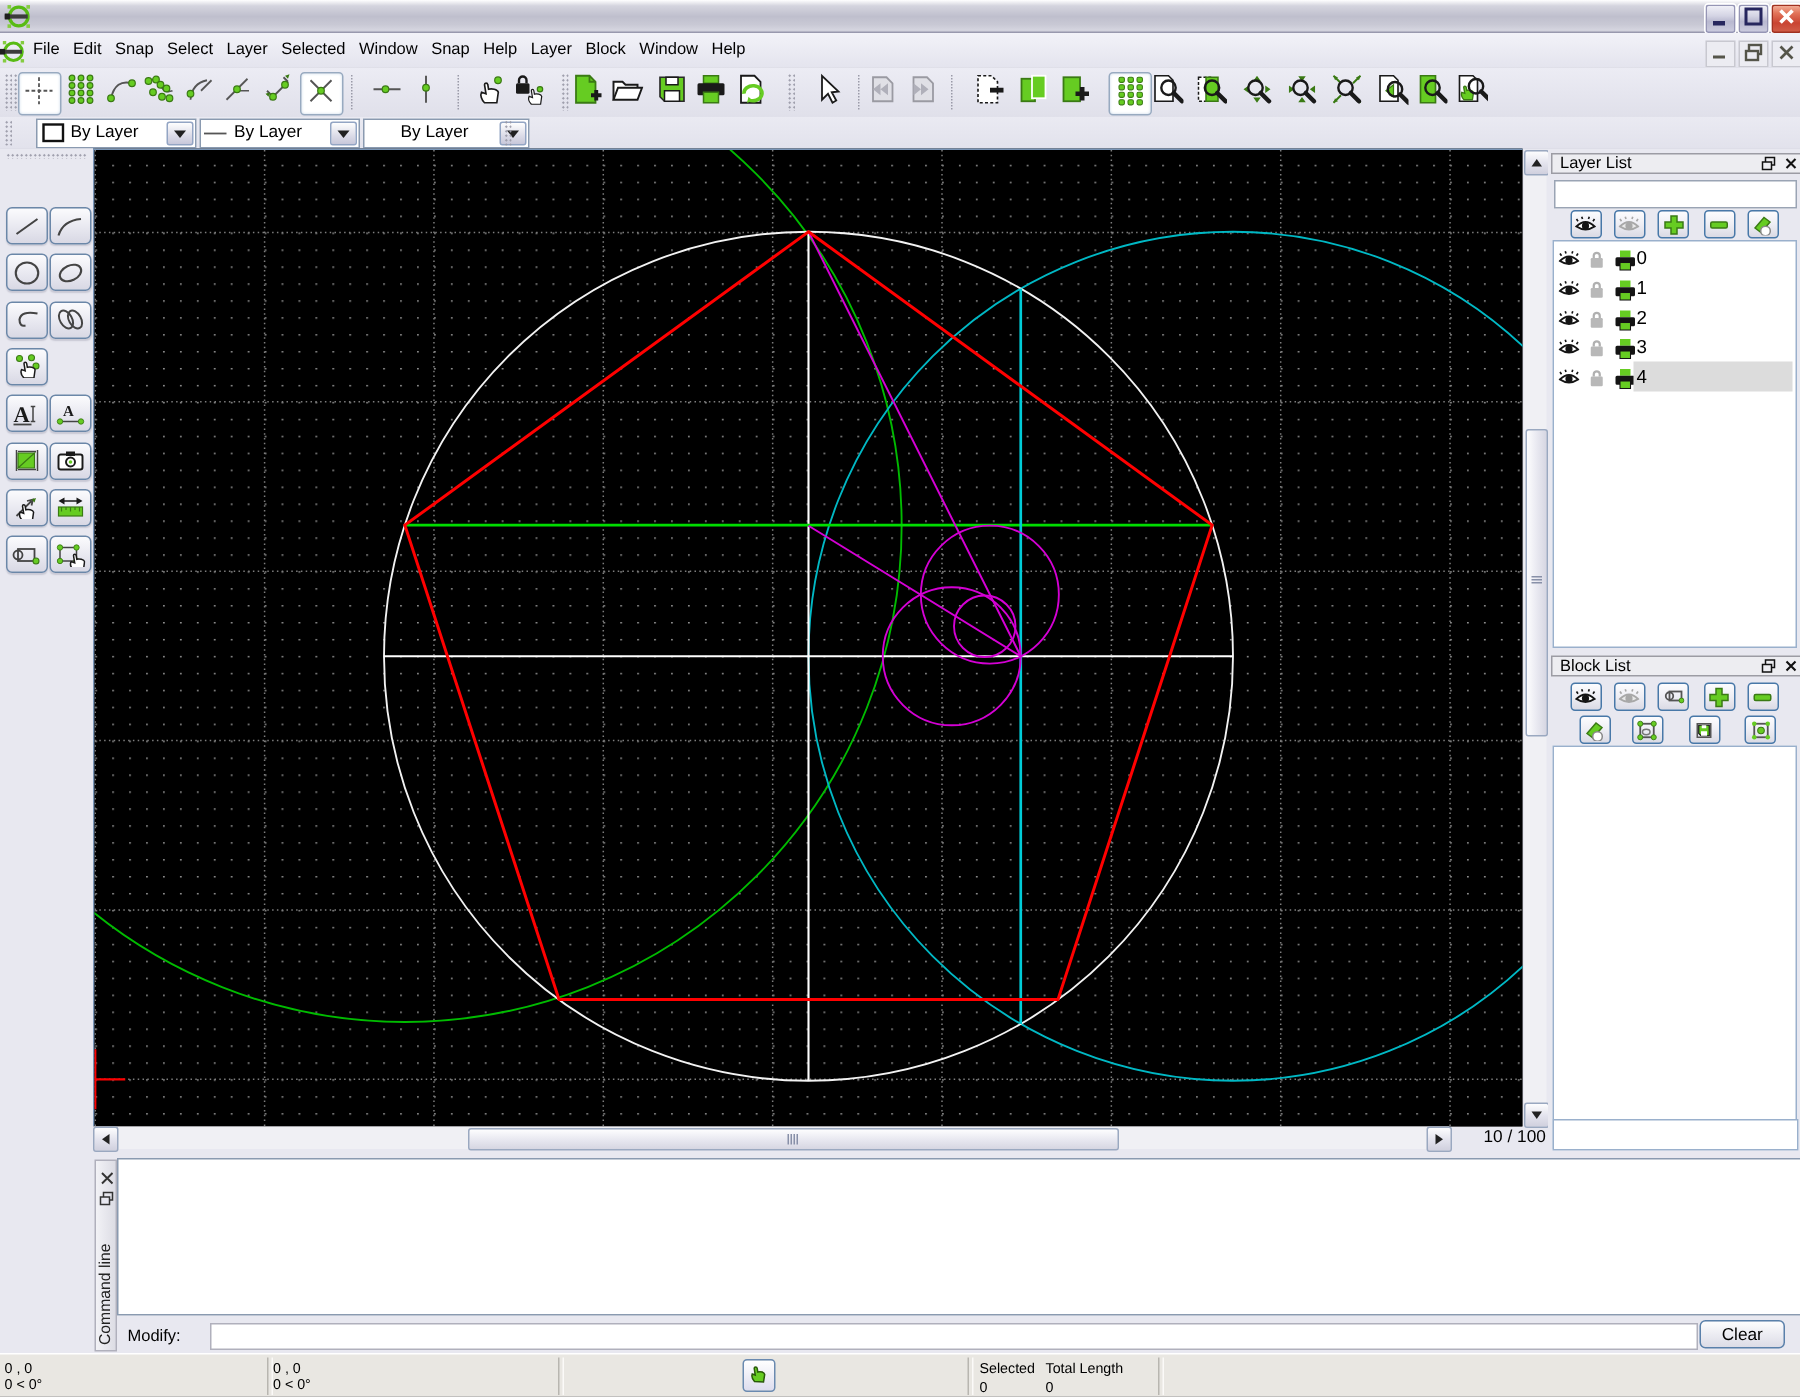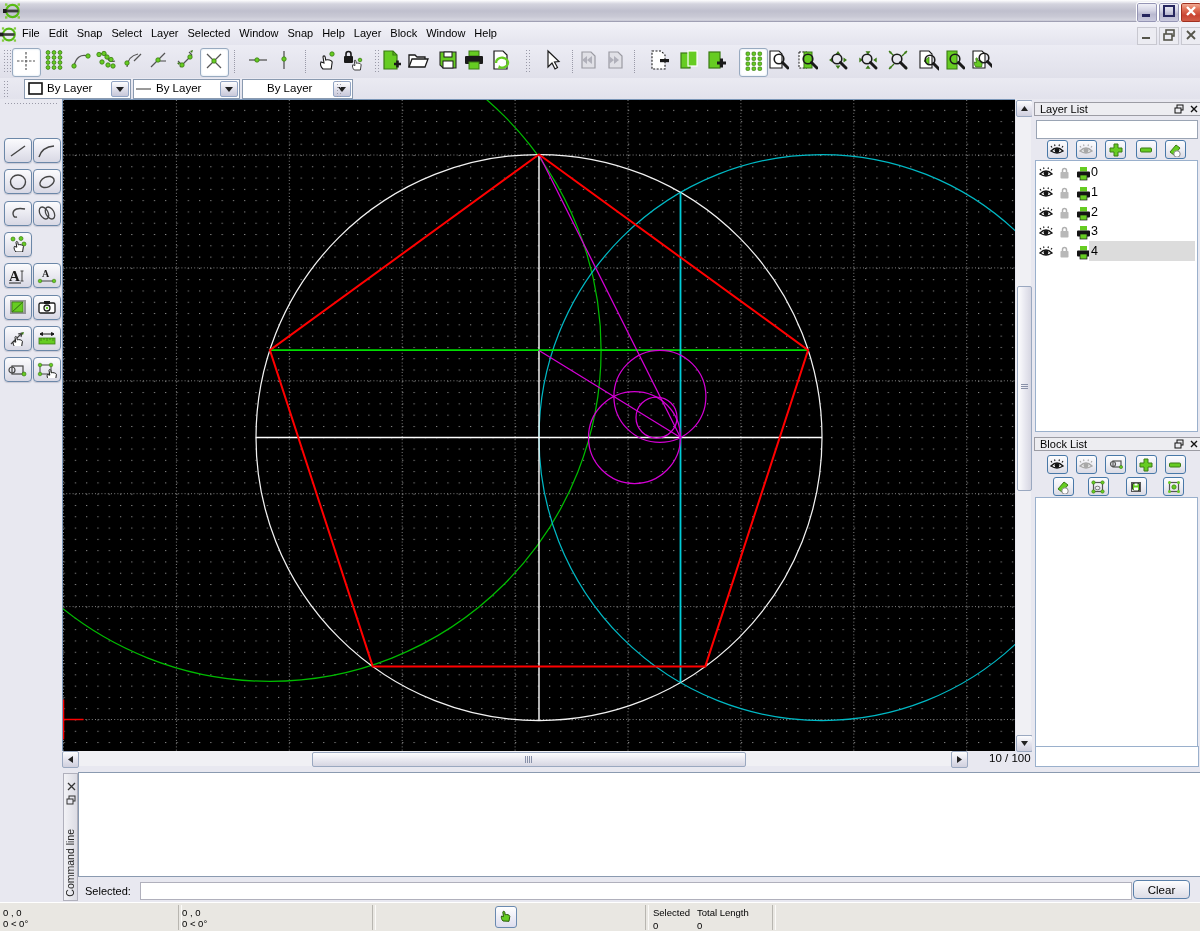--- a/index.html
+++ b/index.html
@@ -771,21 +771,21 @@
             <path d="M2 2 L9 9 M9 2 L2 9" stroke="#333" stroke-width="1.3"></path>
           </svg></div>
  <div class="abs" style="left:2px;top:18px;width:11px;height:11px;"><svg width="11" height="11">
             <rect x="3" y="1" width="6" height="5" fill="none" stroke="#333"></rect>
             <rect x="1" y="4" width="6" height="5" fill="#e8e8f0" stroke="#333"></rect>
           </svg></div>
  <div id="cmdtext">Command line</div>
 </div>
 <div id="cmdhist"></div>
 <div id="cmdrow">
-  <span id="cmdlabel">Selected:</span>
+  <span id="cmdlabel">Modify:</span>
   <span id="cmdinput"></span>
   <span id="clearbtn">Clear</span>
 </div>
 </div>
   <div id="statusbar" class="abs">
 <div class="abs" style="left:3px;top:4px;">0 , 0</div>
 <div class="abs" style="left:3px;top:15px;">0 &lt; 0°</div>
 <div class="ssep" style="left:178px;"></div>
 <div class="abs" style="left:182px;top:4px;">0 , 0</div>
 <div class="abs" style="left:182px;top:15px;">0 &lt; 0°</div>

